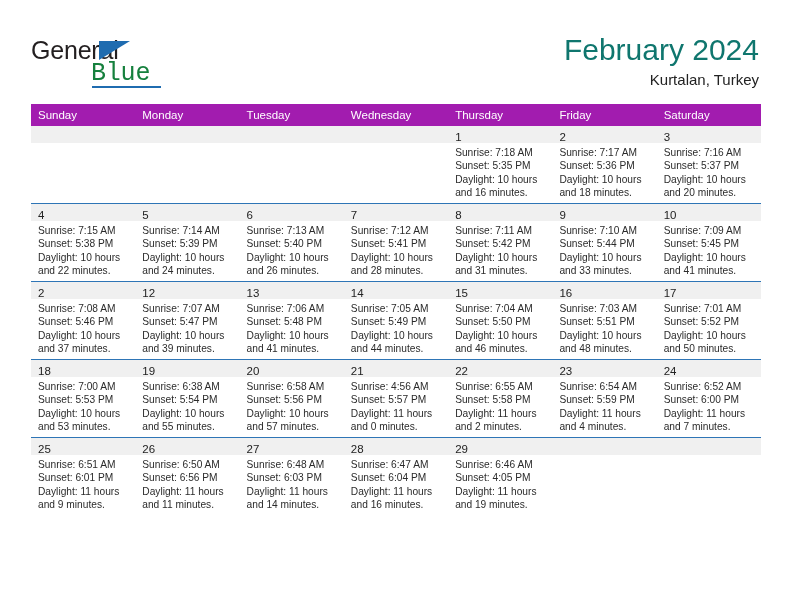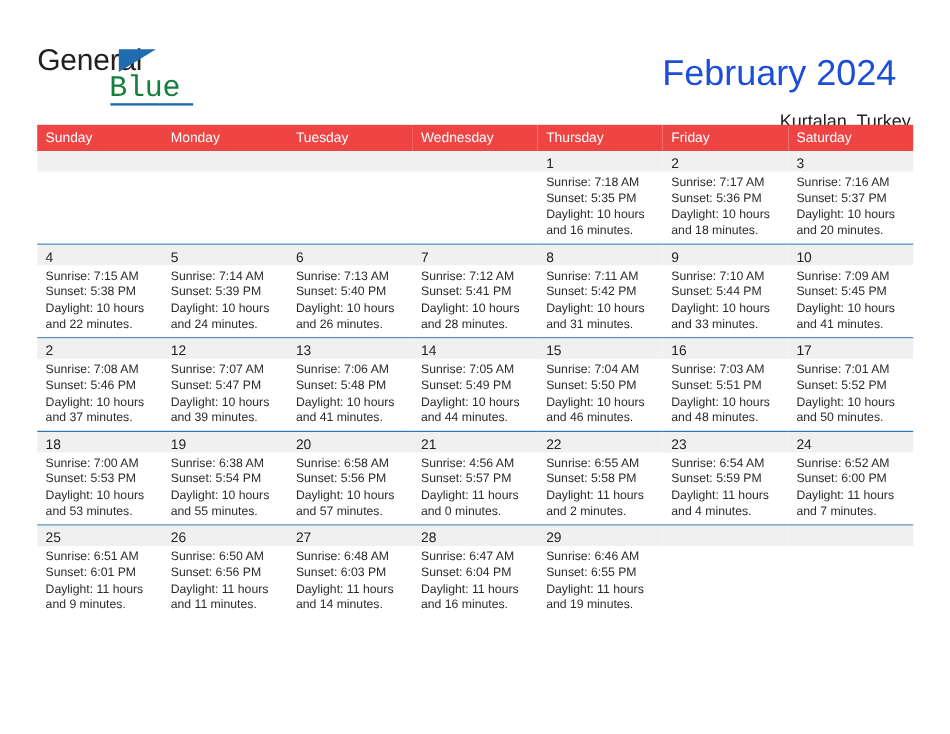--- a/index.html
+++ b/index.html
@@ -77,45 +77,45 @@
 
   .title-block {
     position: absolute;
     right: 33px;
     top: 32px;
     text-align: right;
   }
   .title-main {
     font-size: 30px;
     line-height: 36px;
-    color: #1d4ed8;
+    color: #0f766e;
     font-family: "Liberation Sans", sans-serif;
     font-weight: normal;
-    margin: 12px;
+    margin: 0;
     white-space: nowrap;
   }
   .title-sub {
     font-size: 15px;
     line-height: 20px;
     color: #222222;
     margin-top: 2px;
     white-space: nowrap;
   }
 
   
   .calendar {
     position: absolute;
     left: 31px;
     top: 104px;
     width: 730px;
     border-collapse: collapse;
     table-layout: fixed;
   }
   .calendar th {
-    background: #ef4444;
+    background: #a21caf;
     color: #ffffff;
     font-size: 11.5px;
     font-weight: normal;
     text-align: left;
     padding: 5px 0 5px 7px;
     height: 11px;
     border: none;
   }
   .calendar td {
     vertical-align: top;
@@ -526,21 +526,21 @@
                 <div>Daylight: 11 hours</div>
                 <div>and 16 minutes.</div>
               </div>
             </div>
           </td>
           <td>
             <div class="cell-inner">
               <div class="daynum-strip"><span class="daynum">29</span></div>
               <div class="cell-info">
                 <div>Sunrise: 6:46 AM</div>
-                <div>Sunset: 6:55 PM</div>
+                <div>Sunset: 4:05 PM</div>
                 <div>Daylight: 11 hours</div>
                 <div>and 19 minutes.</div>
               </div>
             </div>
           </td>
           <td class="cell-empty">
             <div class="cell-inner">
               <div class="daynum-strip"><span class="daynum"></span></div>
             </div>
           </td>

